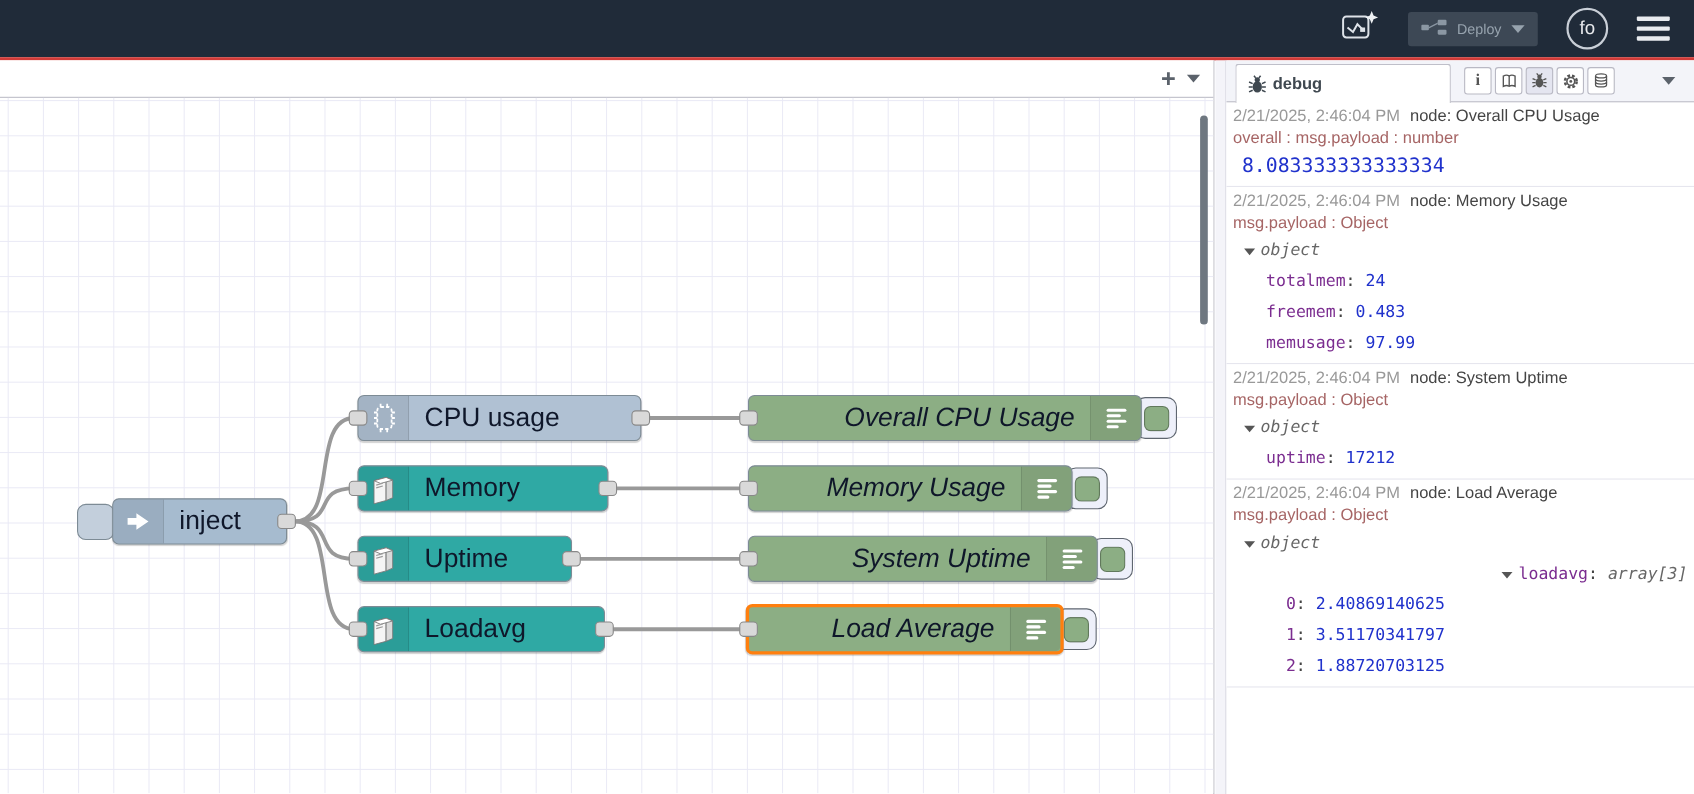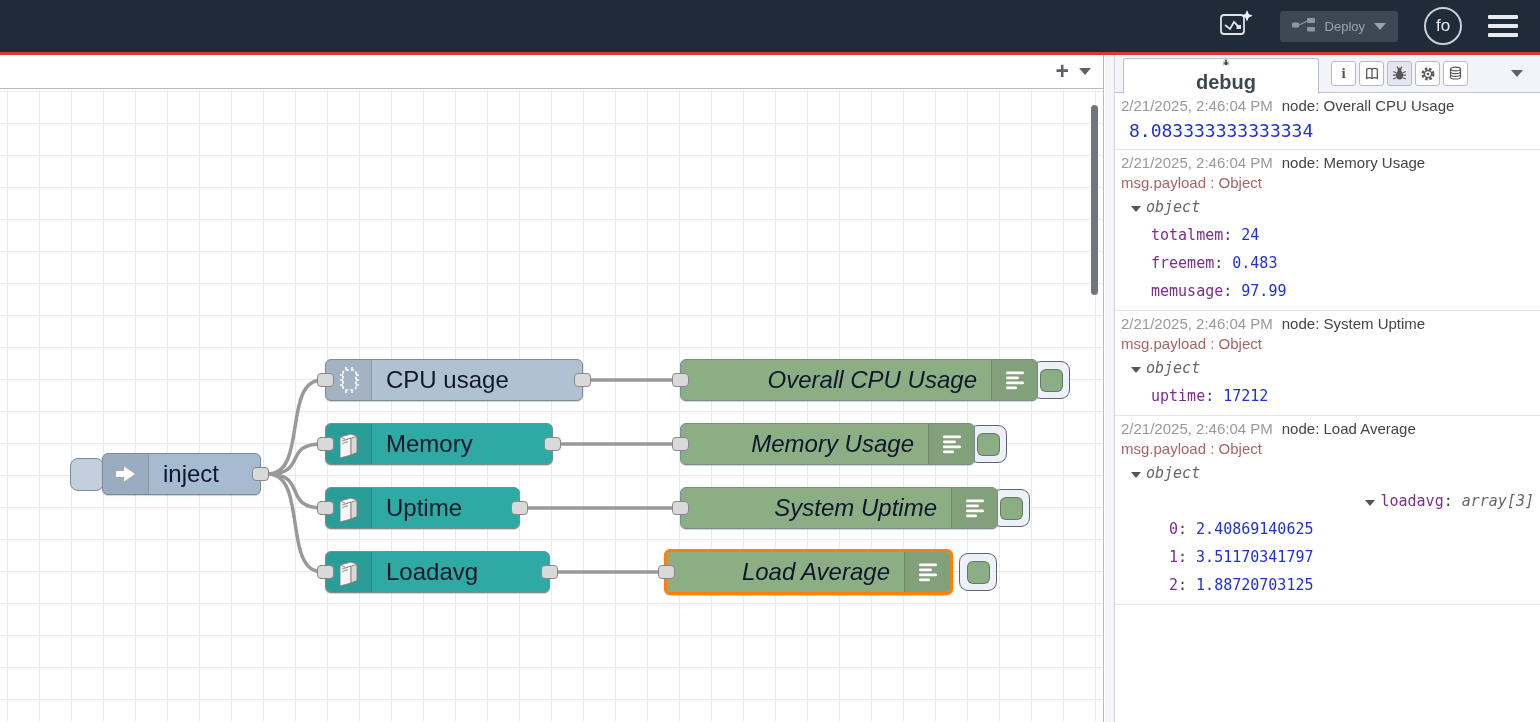--- a/index.html
+++ b/index.html
@@ -66,21 +66,21 @@
   
   .splitter { position:absolute; left:1105px; top:55px; width:10px; height:667px;
     background:#f4f4f9; border-right:1px solid #d4d4de; }
 
   
   .sidebar { position:absolute; left:1115px; top:55px; width:425px; height:667px; background:#fff; }
   .sb-tabs { position:relative; height:38px; background:#f3f4f9; border-bottom:1px solid #bfbfc9; }
   .sb-tab { position:absolute; left:8px; top:3px; height:36px; width:196px; background:#fff;
     border:1px solid #bfbfc9; border-bottom:none; border-radius:3px 3px 0 0; z-index:2;
     display:flex; align-items:center; gap:5px; padding-left:10px;
-    font-weight:bold; color:#3f4850; font-size:20px;flex-direction:column; }
+    font-weight:bold; color:#3f4850; font-size:15px; }
   .sb-iconbtns { position:absolute; left:216px; top:6px; display:flex; gap:3px; }
   .sq-btn { width:25px; height:25px; border:1px solid #b9b9c4; border-radius:3px; background:#fff;
     color:#555; display:flex; align-items:center; justify-content:center; }
   .sq-btn.active { background:#e4e5f0; }
   .sq-btn .i-glyph { font-family:"Liberation Serif", serif; font-weight:bold; font-size:15px; }
   .sb-caret { position:absolute; left:396px; top:15px; width:0; height:0;
     border-left:6px solid transparent; border-right:6px solid transparent; border-top:7px solid #5b626b; }
   .filter-row { height:41px; border-bottom:1px solid #dfe0ea; display:flex; align-items:center;
     justify-content:flex-end; gap:12px; padding-right:10px; background:#fff; }
   .pill-btn { height:29px; border:1px solid #b9b9c4; border-radius:4px; background:#fff;
@@ -270,21 +270,21 @@
             <rect x="6" y="11.5" width="13" height="2.8" ry="1.4"></rect>
             <rect x="6" y="16.5" width="18" height="2.8" ry="1.4"></rect>
             <rect x="6" y="21.5" width="11" height="2.8" ry="1.4"></rect>
           </svg>
         </div>
       </div>
 
       <div class="toggle-btn" style="left:959px; top:464px;">
           <div class="inner"></div>
         </div>
-      <div class="node green debug selected" style="left:664px; top:460px; width:289px; height:46px;">
+      <div class="node green debug selected" style="left:678px; top:460px; width:289px; height:46px;">
         <div class="port in"></div>
         <span class="label">Load Average</span>
         <div class="icon-cell rightside">
           <svg width="30" height="30" viewBox="0 0 30 30" fill="#fff">
             <rect x="6" y="6.5" width="18" height="2.8" ry="1.4"></rect>
             <rect x="6" y="11.5" width="13" height="2.8" ry="1.4"></rect>
             <rect x="6" y="16.5" width="18" height="2.8" ry="1.4"></rect>
             <rect x="6" y="21.5" width="11" height="2.8" ry="1.4"></rect>
           </svg>
         </div>
@@ -342,20 +342,21 @@
       <span class="sb-caret"></span>
     </div>
 
 
     <div class="messages">
 
       <div class="msg">
         <div class="msg-meta">
           <span>2/21/2025, 2:46:04 PM</span><span class="src">node: Overall CPU Usage</span>
         </div>
+        <div class="msg-prop">overall : msg.payload : number</div>
         <div class="msg-val">8.083333333333334</div>
       </div>
 
       <div class="msg">
         <div class="msg-meta">
           <span>2/21/2025, 2:46:04 PM</span><span class="src">node: Memory Usage</span>
         </div>
         <div class="msg-prop">msg.payload : Object</div>
         <div class="tree-row ind0"><span class="tri"></span><span class="titalic">object</span></div>
         <div class="tree-row ind1"><span class="tkey">totalmem</span><span class="tcolon">: </span><span class="tval">24</span></div>

